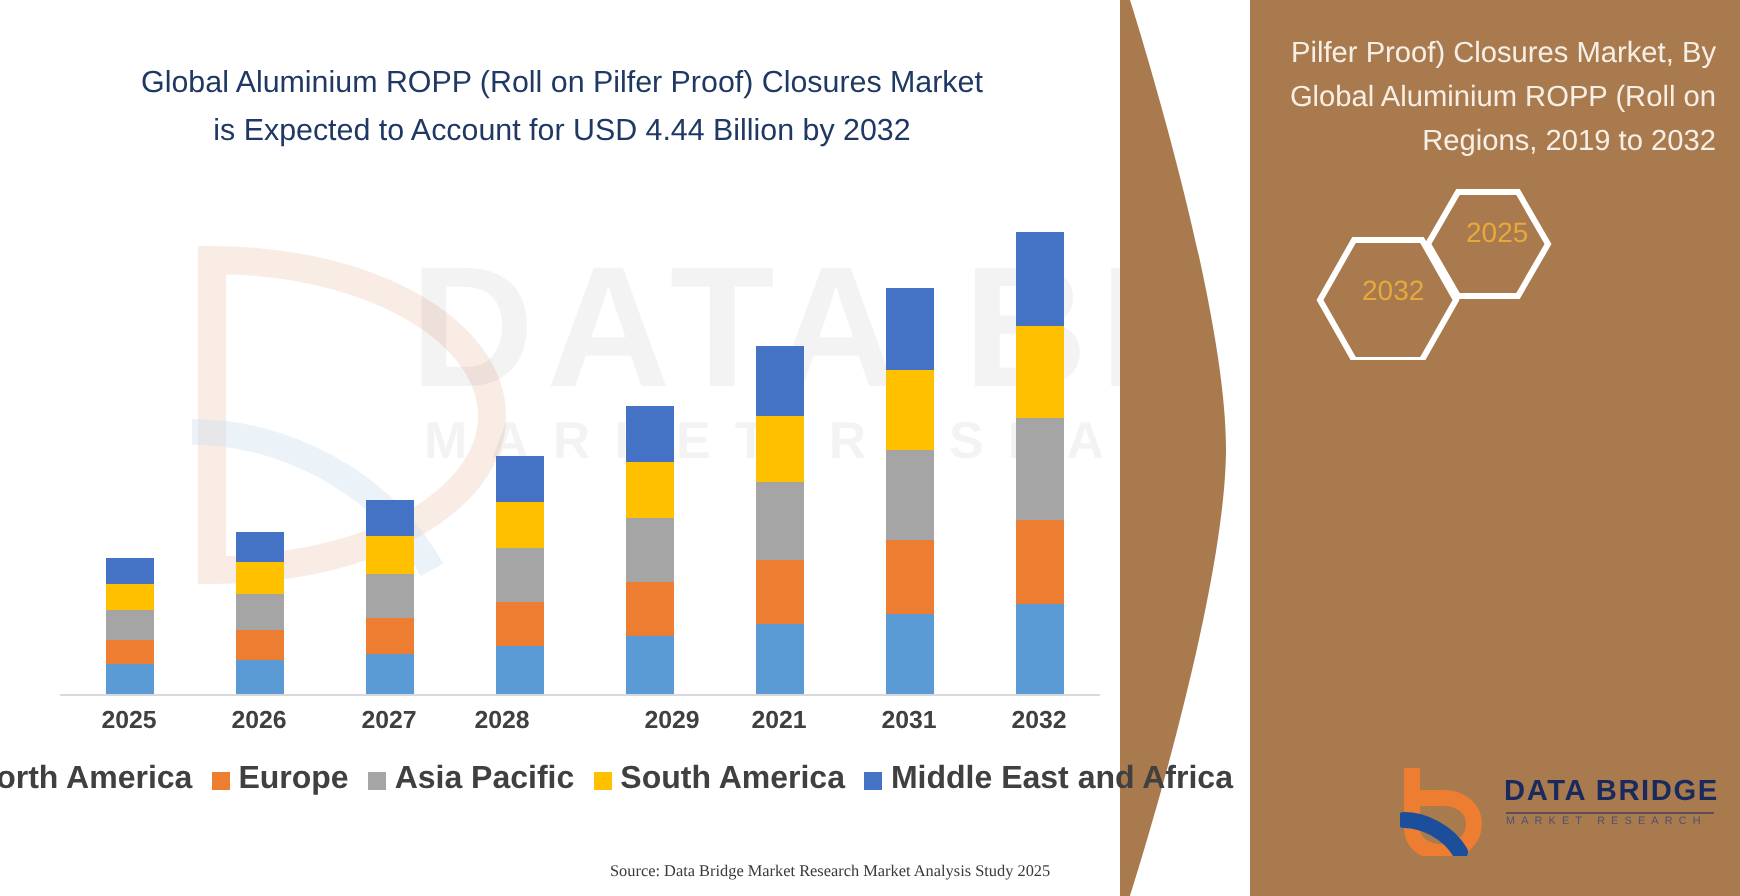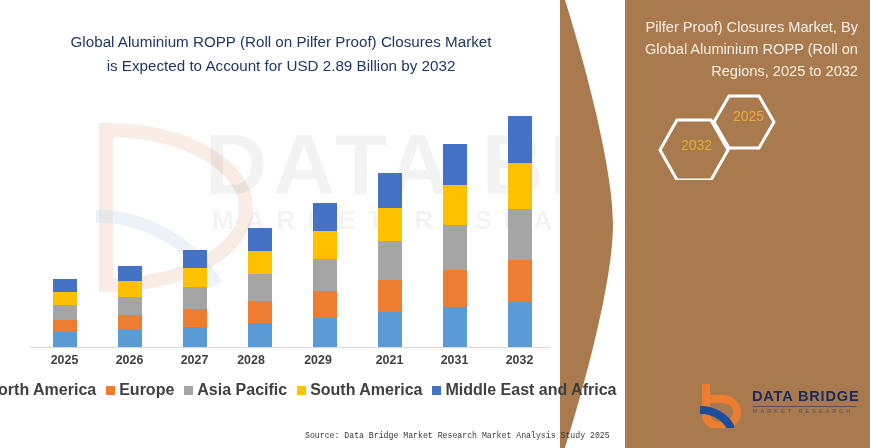--- a/index.html
+++ b/index.html
@@ -126,21 +126,21 @@
   }
   .footer-dmca {
     position:absolute; left:30px;
     font-family:"Liberation Serif", serif;
     font-size:8.2px;
     color:#3a3a3a;
     white-space:nowrap;
   }
   .footer-source {
     position:absolute; left:305px;
-    font-family:Liberation Mono, monospace;
+    font-family:Liberation Serif, serif;
     font-size:8.2px;
     color:#3a3a3a;
     white-space:nowrap;
   }
 
   
   .panel-heading {
     position:absolute; left:612px; top:16px;
     width:246px;
     text-align:right;
@@ -210,21 +210,21 @@
 
   <svg class="wm-logo" viewBox="0 0 185 175">
     <path d="M10 10 L10 165 C90 165 150 130 150 88 C150 46 90 10 10 10 Z" fill="none" stroke="#e8b9a0" stroke-width="14" opacity="0.30"></path>
     <path d="M0 96 C45 96 95 120 120 165" fill="none" stroke="#cfe0f0" stroke-width="13" opacity="0.45"></path>
   </svg>
   <div class="wm-text wm-big">DATA BRIDGE</div>
   <div class="wm-text wm-small">MARKET RESEARCH</div>
 
   <div class="chart-title">
     <div>Global Aluminium ROPP (Roll on Pilfer Proof) Closures Market</div>
-    <div>is Expected to Account for USD 2.89 Billion by 2032</div>
+    <div>is Expected to Account for USD 4.44 Billion by 2032</div>
   </div>
 
   <div class="plot" id="plot">
     <div class="baseline"></div>
   <div class="bar" style="left: 22.5px;">
         <div class="seg" style="height: 14.5676px; background: rgb(91, 155, 213);"></div>
         <div class="seg" style="height: 12.4865px; background: rgb(237, 125, 49);"></div>
         <div class="seg" style="height: 14.5676px; background: rgb(165, 165, 165);"></div>
         <div class="seg" style="height: 13.0068px; background: rgb(255, 192, 0);"></div>
         <div class="seg" style="height: 13.0068px; background: rgb(68, 114, 196);"></div>
@@ -278,21 +278,21 @@
         <div class="seg" style="height: 46.3041px; background: rgb(255, 192, 0);"></div>
         <div class="seg" style="height: 46.8243px; background: rgb(68, 114, 196);"></div>
       </div>
     </div>
 
   <div class="xaxis" id="xaxis">
       <div class="xtick" style="left: 4.5px;">2025</div>
       <div class="xtick" style="left: 69.5px;">2026</div>
       <div class="xtick" style="left: 134.5px;">2027</div>
       <div class="xtick" style="left: 191px;">2028</div>
-      <div class="xtick" style="left: 258px;">2029</div>
+      <div class="xtick" style="left: 276px;">2029</div>
       <div class="xtick" style="left: 329.5px;">2021</div>
       <div class="xtick" style="left: 394.5px;">2031</div>
       <div class="xtick" style="left: 459.5px;">2032</div>
     </div>
 
   <div class="legend" id="legend">
       <div class="legend-item">
         <span class="legend-swatch" style="background: rgb(91, 155, 213);"></span>
         <span class="legend-label">North America</span>
       </div>
@@ -319,21 +319,21 @@
   </div>
 
   <div class="right-panel"></div>
   <svg class="panel-curve" viewBox="0 0 80 448" preserveAspectRatio="none">
     <path d="M80 0 L20 0 C20 0 68 150 68 224 C68 298 20 448 20 448 L80 448 Z" fill="#ffffff"></path>
   </svg>
 
   <div class="panel-heading">
     <div>Pilfer Proof) Closures Market, By</div>
     <div>Global Aluminium ROPP (Roll on</div>
-    <div>Regions, 2025 to 2032</div>
+    <div>Regions, 2019 to 2032</div>
   </div>
 
   <div class="hexes">
     <svg width="180" height="88" viewBox="0 0 180 88">
       <polygon points="74,4 104,4 119,30 104,56 74,56 59,30" fill="none" stroke="#ffffff" stroke-width="3"></polygon>
       <polygon points="22,28 56,28 73,58 56,88 22,88 5,58" fill="none" stroke="#ffffff" stroke-width="3"></polygon>
     </svg>
     <div class="hex-label hex-label-2025">2025</div>
     <div class="hex-label hex-label-2032">2032</div>
   </div>

